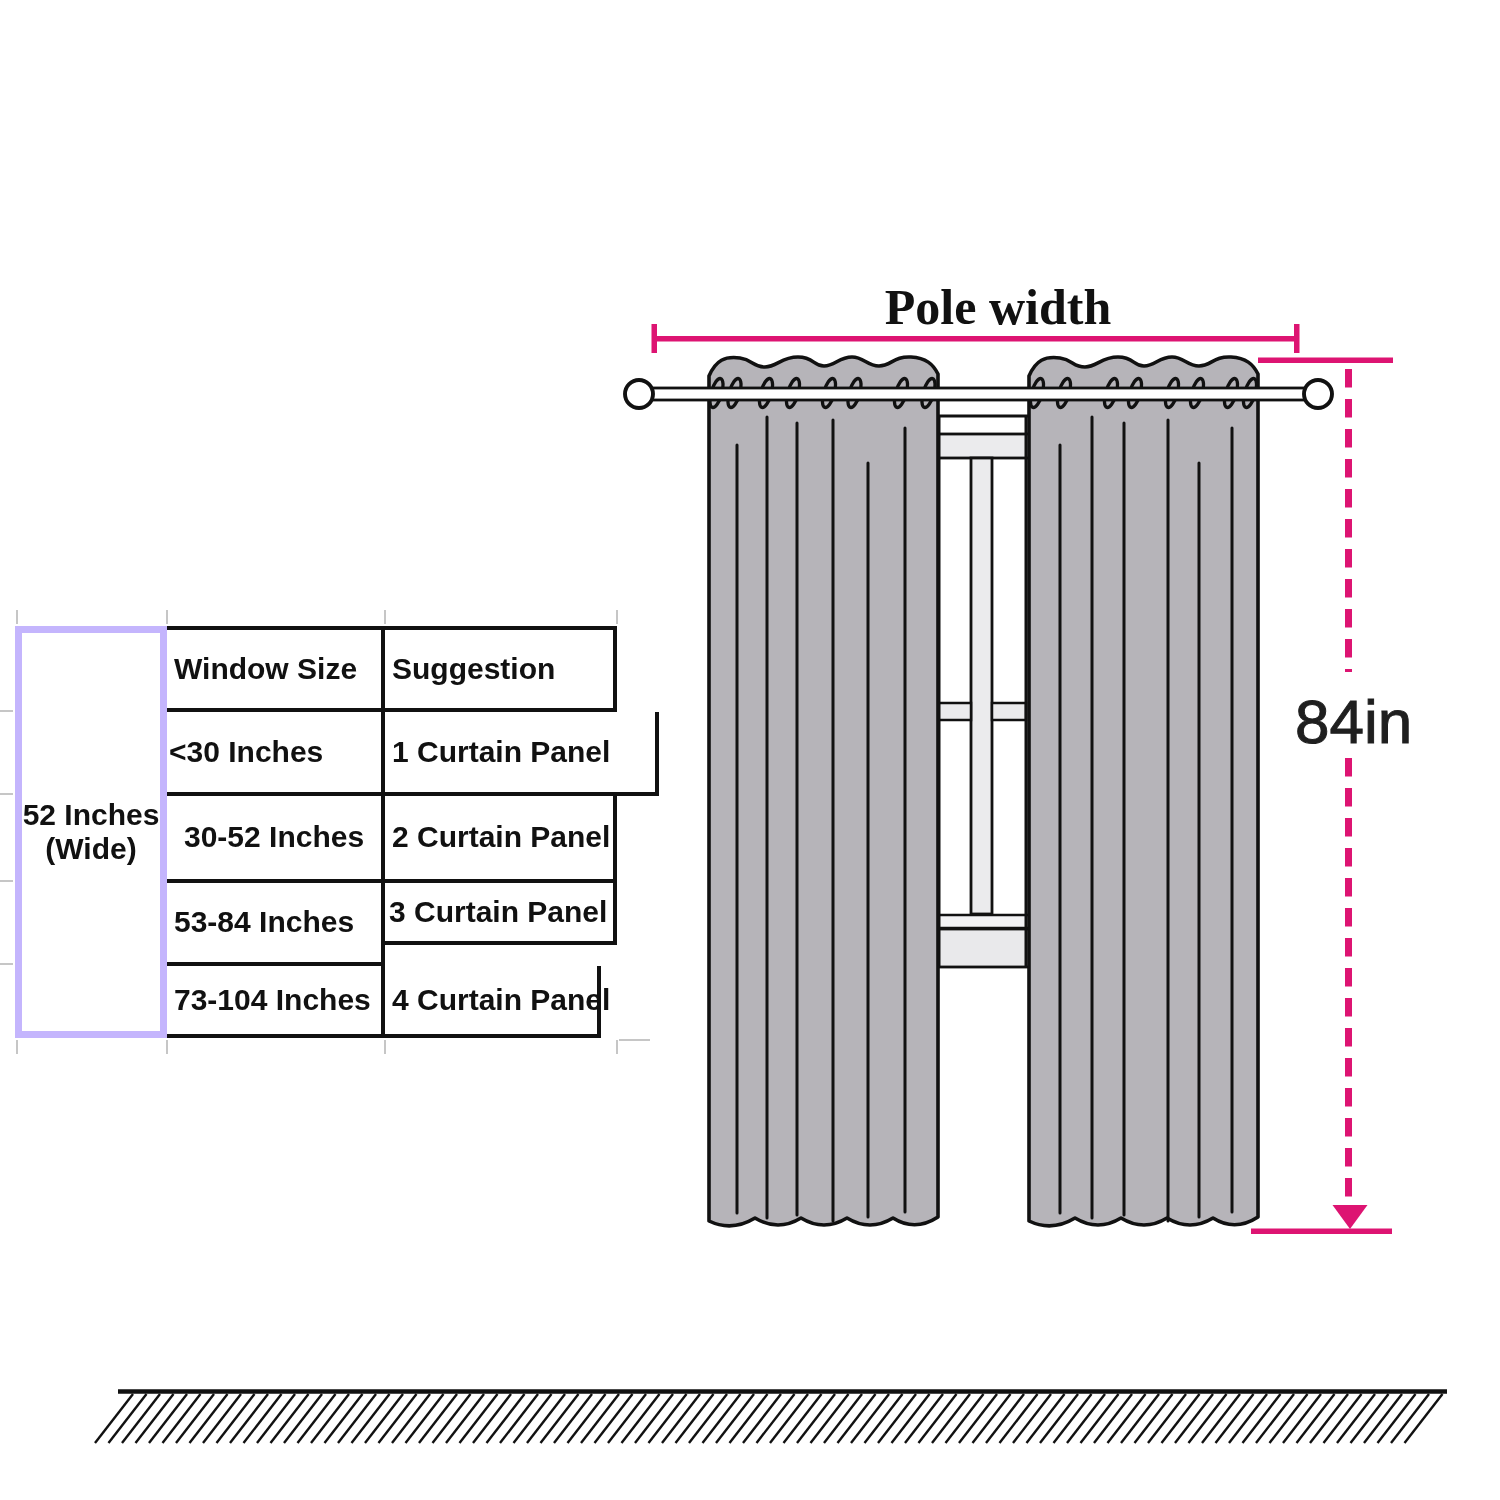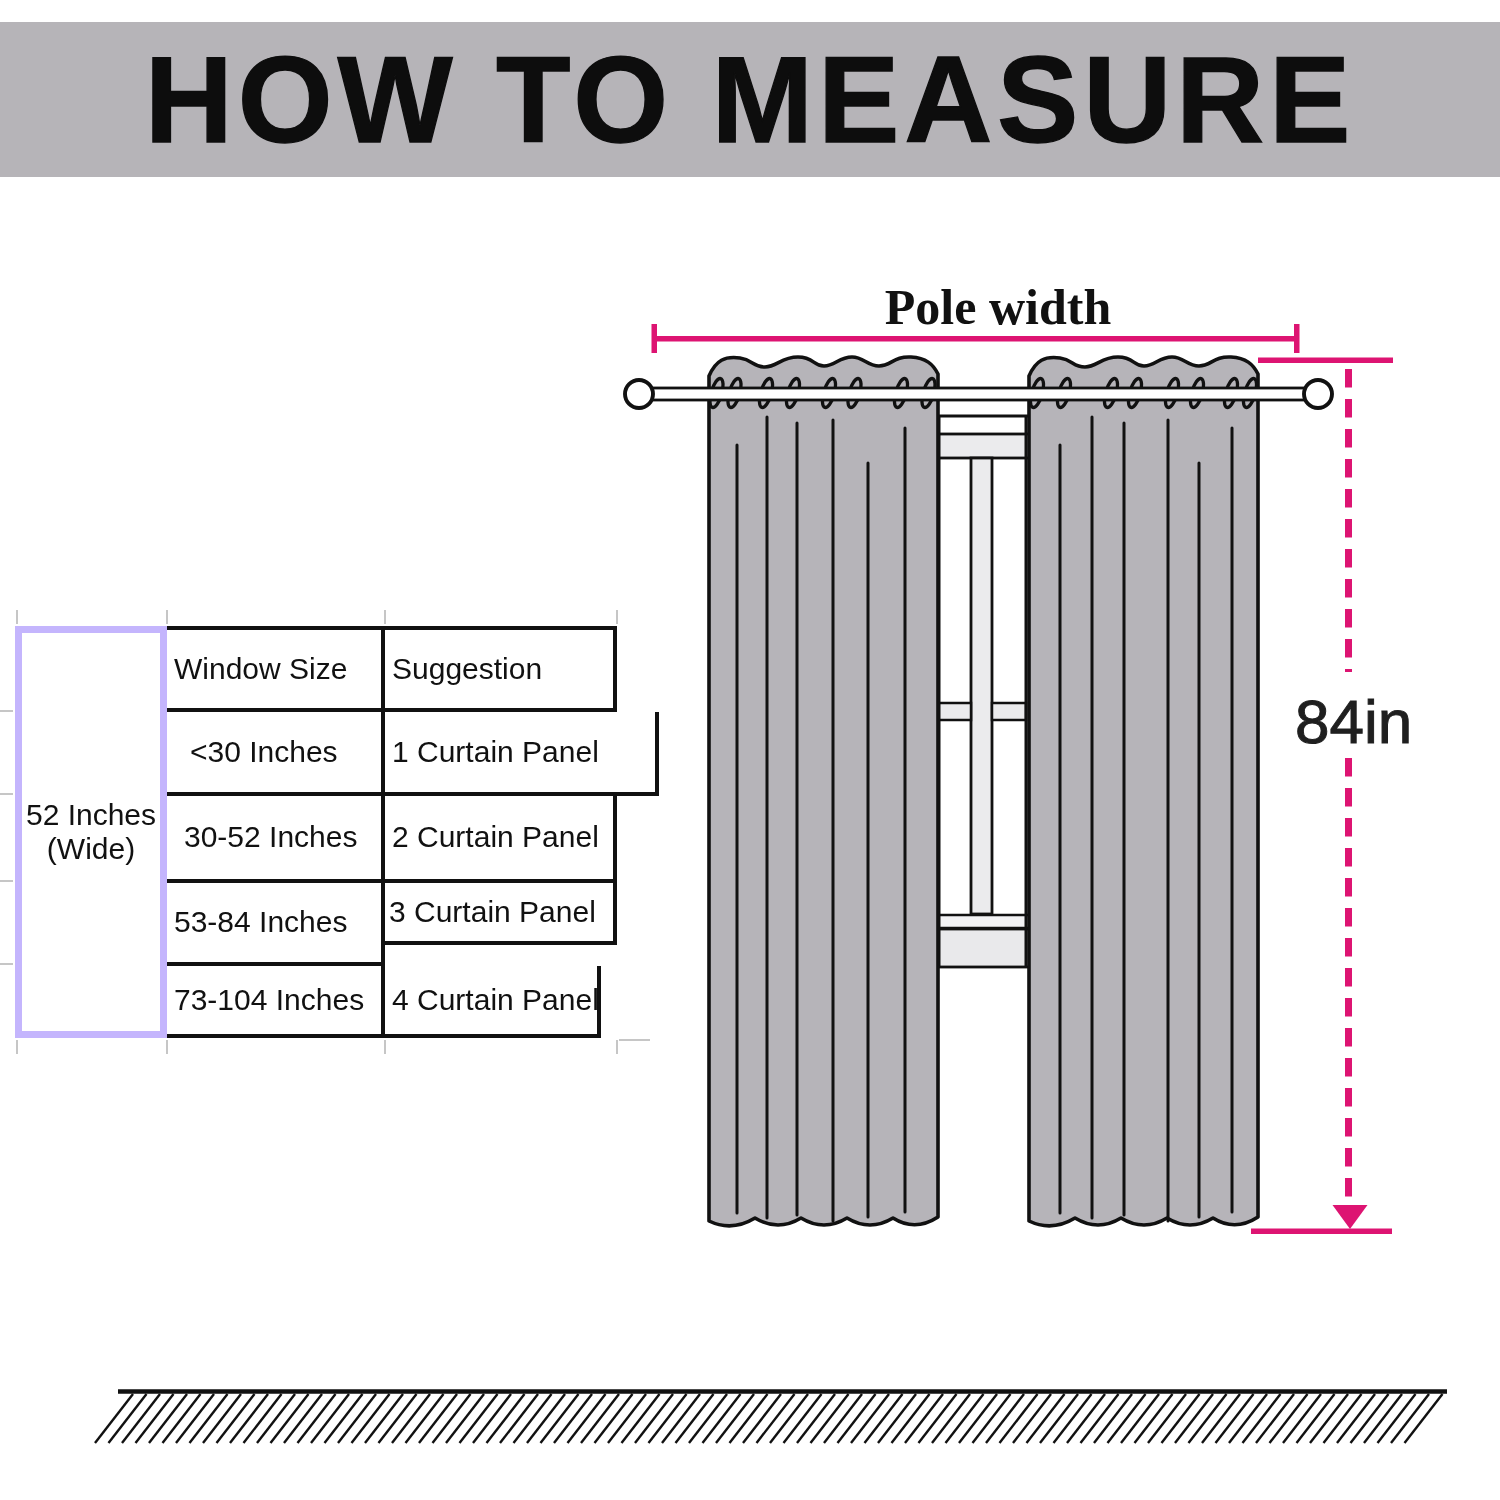--- a/index.html
+++ b/index.html
@@ -5,28 +5,25 @@
   html,body{margin:0;padding:0;background:#fff;}
   #page{position:relative;width:1500px;height:1500px;background:#fff;overflow:hidden;
         font-family:"Liberation Sans",sans-serif;}
   #hdr{position:absolute;left:0;top:22px;width:1500px;height:155px;background:#b6b4b8;
        display:flex;align-items:center;justify-content:center;}
   #hdr span{font-size:122px;font-weight:bold;color:#0d0d0d;letter-spacing:4.8px;-webkit-text-stroke:1.3px #0d0d0d;}
   svg{position:absolute;left:0;top:0;}
   
   .tbl{position:absolute;left:15px;top:626px;width:602px;height:412px;}
   .cell{position:absolute;box-sizing:border-box;display:flex;align-items:center;
-        font-weight:normal;color:#111;font-size:30px;line-height:1.15;white-space:nowrap;}
+        font-weight:bold;color:#111;font-size:30px;line-height:1.15;white-space:nowrap;}
 </style>
 </head>
 <body>
 <div id="page">
-  <div id="hdr">
-      <span>HOW TO MEASURE</span>
-    </div>
 
   <svg width="1500" height="1500" viewBox="0 0 1500 1500">
 
     <g>
       <rect x="933" y="416" width="100" height="551" fill="#ffffff" stroke="none"></rect>
       <rect x="933" y="434" width="100" height="24" fill="#ebebed" stroke="#111" stroke-width="2.8"></rect>
       <rect x="971" y="458" width="21" height="456" fill="#ebebed" stroke="#111" stroke-width="2.8"></rect>
       <rect x="937" y="703" width="34" height="17" fill="#ebebed" stroke="#111" stroke-width="2.5"></rect>
       <rect x="992" y="703" width="34" height="17" fill="#ebebed" stroke="#111" stroke-width="2.5"></rect>
       <rect x="936" y="915" width="95" height="13" fill="#f2f2f4" stroke="#111" stroke-width="2.5"></rect>
@@ -235,21 +232,21 @@
     </div>
 
     <div class="cell" style="left:0;top:0;width:152px;height:412px;border:7px solid #c4b5fd;
          justify-content:center;text-align:center;">52 Inches<br>(Wide)</div>
     <div class="cell" style="left:152px;top:0;width:218px;height:86px;border:4px solid #111;
          border-left-width:0;padding-left:7px;">Window Size</div>
     <div class="cell" style="left:370px;top:0;width:232px;height:86px;border:4px solid #111;
          border-left-width:0;padding-left:7px;">Suggestion</div>
 
     <div class="cell" style="left:152px;top:86px;width:218px;height:84px;border:4px solid #111;
-         border-left-width:0;border-top-width:0;padding-left:23px;">&lt;30 Inches</div>
+         border-left-width:0;border-top-width:0;padding-left:2px;">&lt;30 Inches</div>
     <div class="cell" style="left:370px;top:86px;width:274px;height:84px;border:4px solid #111;
          border-left-width:0;border-top-width:0;padding-left:7px;">1 Curtain Panel</div>
 
     <div class="cell" style="left:152px;top:170px;width:218px;height:87px;border:4px solid #111;
          border-left-width:0;border-top-width:0;padding-left:17px;">30-52 Inches</div>
     <div class="cell" style="left:370px;top:170px;width:232px;height:87px;border:4px solid #111;
          border-left-width:0;border-top-width:0;padding-left:7px;">2 Curtain Panel</div>
 
     <div class="cell" style="left:152px;top:257px;width:218px;height:83px;border:4px solid #111;
          border-left-width:0;border-top-width:0;padding-left:7px;">53-84 Inches</div>

